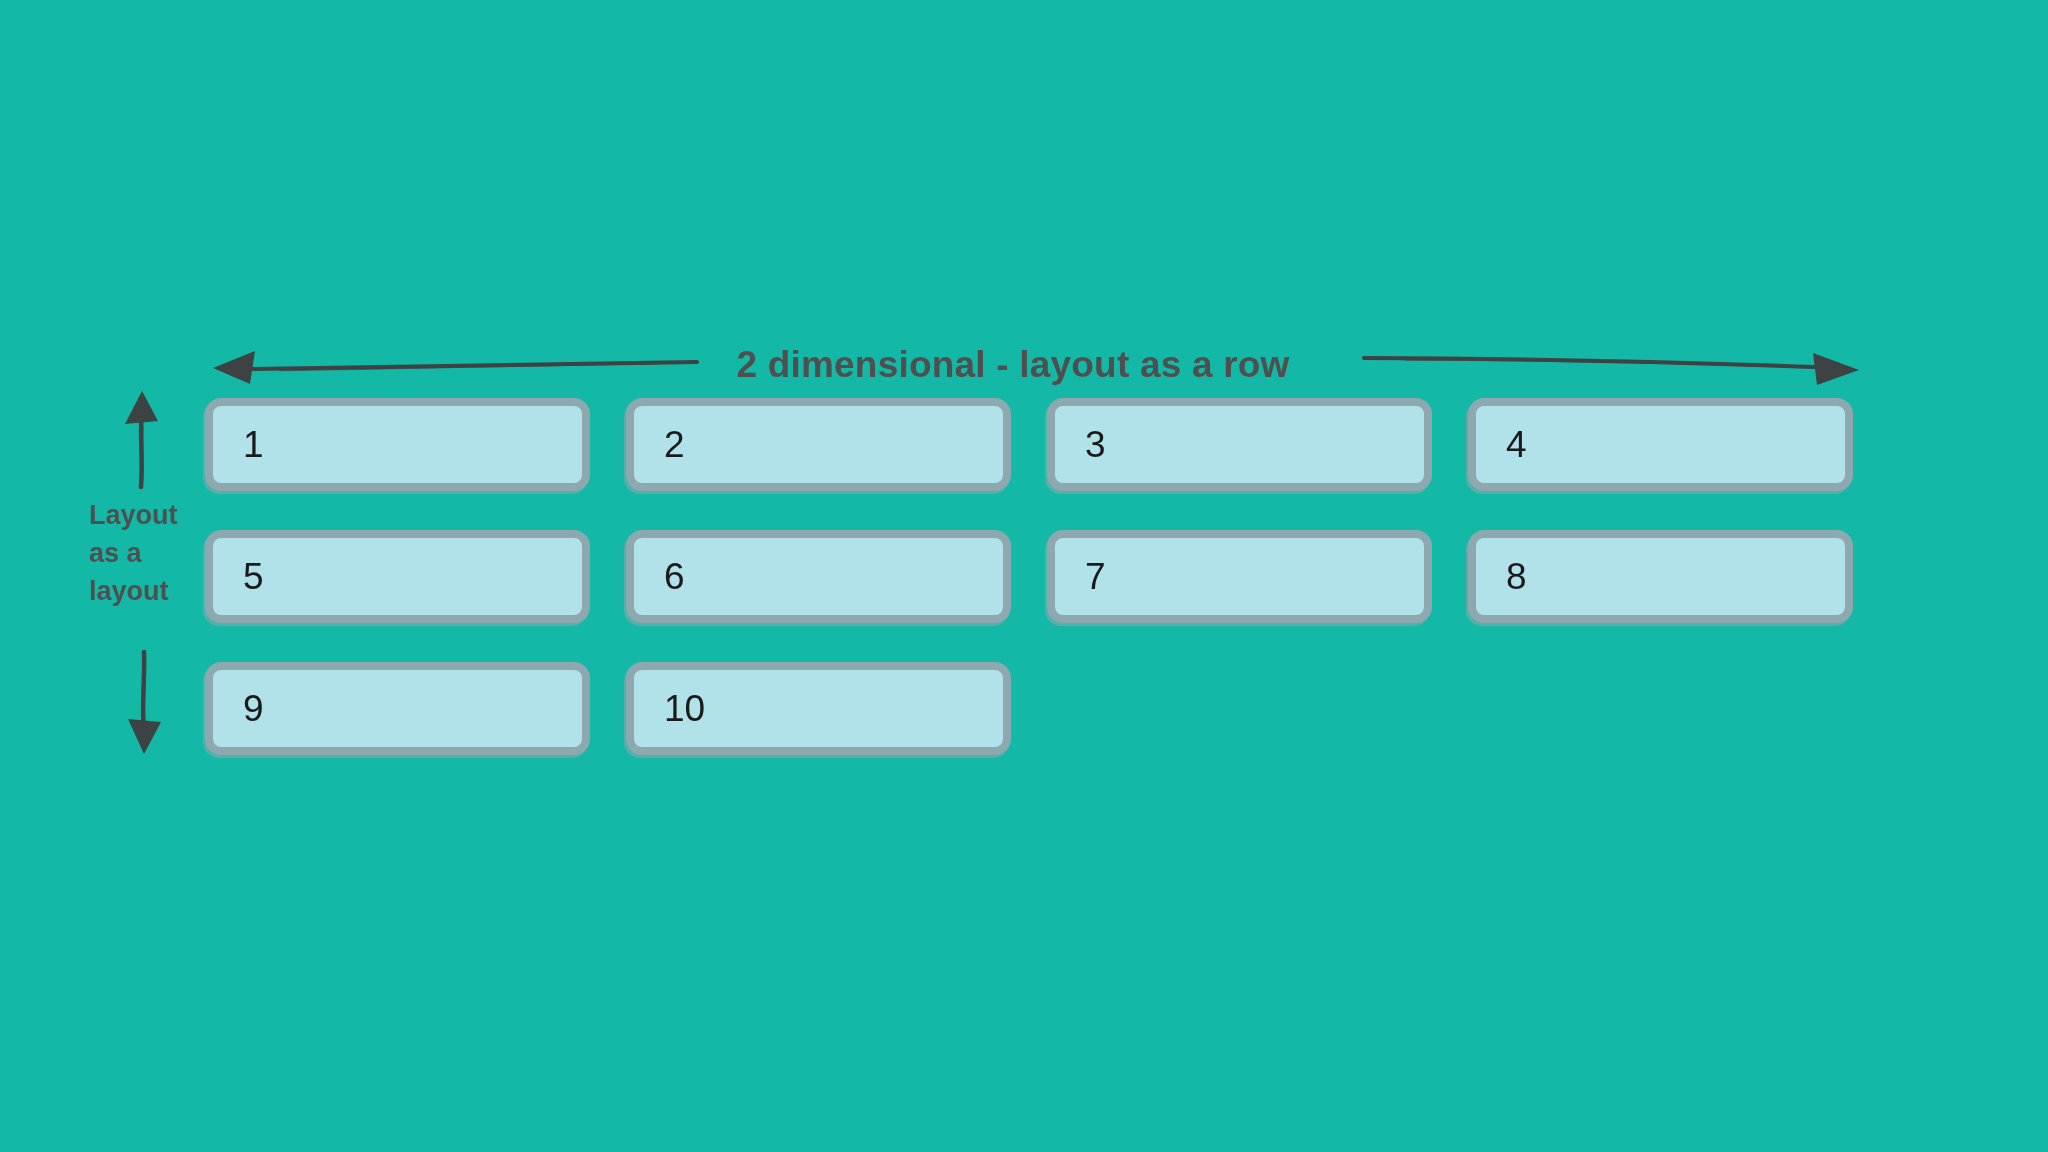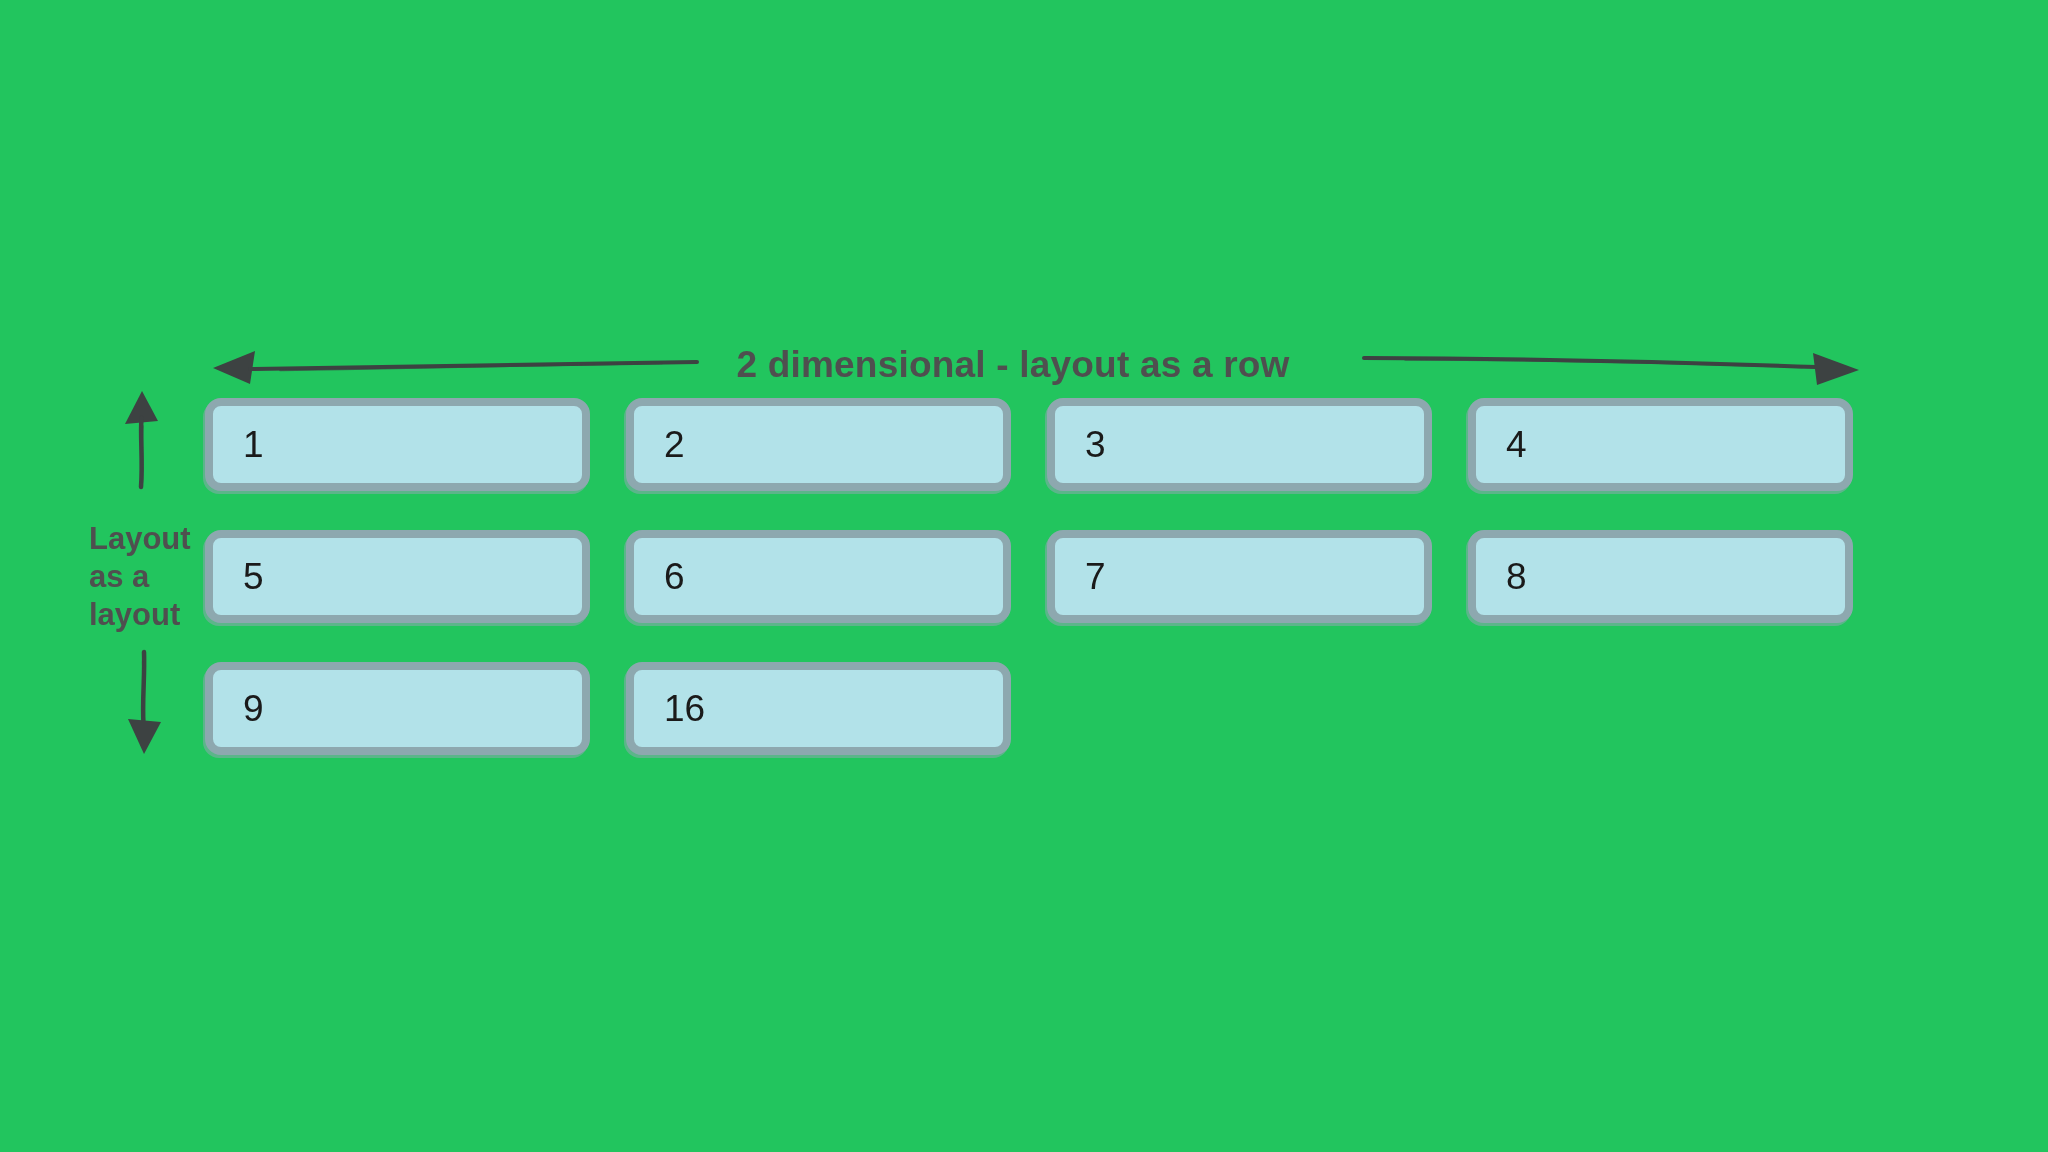--- a/index.html
+++ b/index.html
@@ -2,21 +2,21 @@
 <html><head>
 <meta charset="utf-8">
 <style>
   html, body { margin: 0; padding: 0; }
   body { font-family: "Liberation Sans", sans-serif; background: #ffffff; }
 
   .canvas {
     position: relative;
     width: 2048px;
     height: 1152px;
-    background: #22c55e;
+    background: #14b8a6;
     overflow: hidden;
   }
 
   
   .row-arrow-left  { position: absolute; left: 210px; top: 348px; width: 490px; height: 38px; }
   .row-arrow-right { position: absolute; left: 1360px; top: 344px; width: 502px; height: 44px; }
 
   .diagram-title {
     position: absolute;
     left: 708px; top: 342px; width: 610px;
@@ -28,22 +28,22 @@
     letter-spacing: 0.2px;
     white-space: nowrap;
   }
 
   
   .col-arrow-up   { position: absolute; left: 122px; top: 390px; width: 40px; height: 100px; }
   .col-arrow-down { position: absolute; left: 124px; top: 648px; width: 40px; height: 108px; }
 
   .column-label {
     position: absolute;
-    left: 89px; top: 520px;
-    font-size: 31px;
+    left: 89px; top: 496px;
+    font-size: 27px;
     font-weight: 700;
     line-height: 38px;
     color: #4f4f4f;
   }
   .column-label span { display: block; }
 
   
   .box-grid {
     position: absolute;
     left: 205px; top: 398px;
@@ -134,17 +134,17 @@
     <div class="grid-box">
         <span class="num">7</span>
       </div>
     <div class="grid-box">
         <span class="num">8</span>
       </div>
     <div class="grid-box">
         <span class="num">9</span>
       </div>
     <div class="grid-box">
-        <span class="num">16</span>
+        <span class="num">10</span>
       </div>
   </div>
 
 </div>
 
 </body></html>

